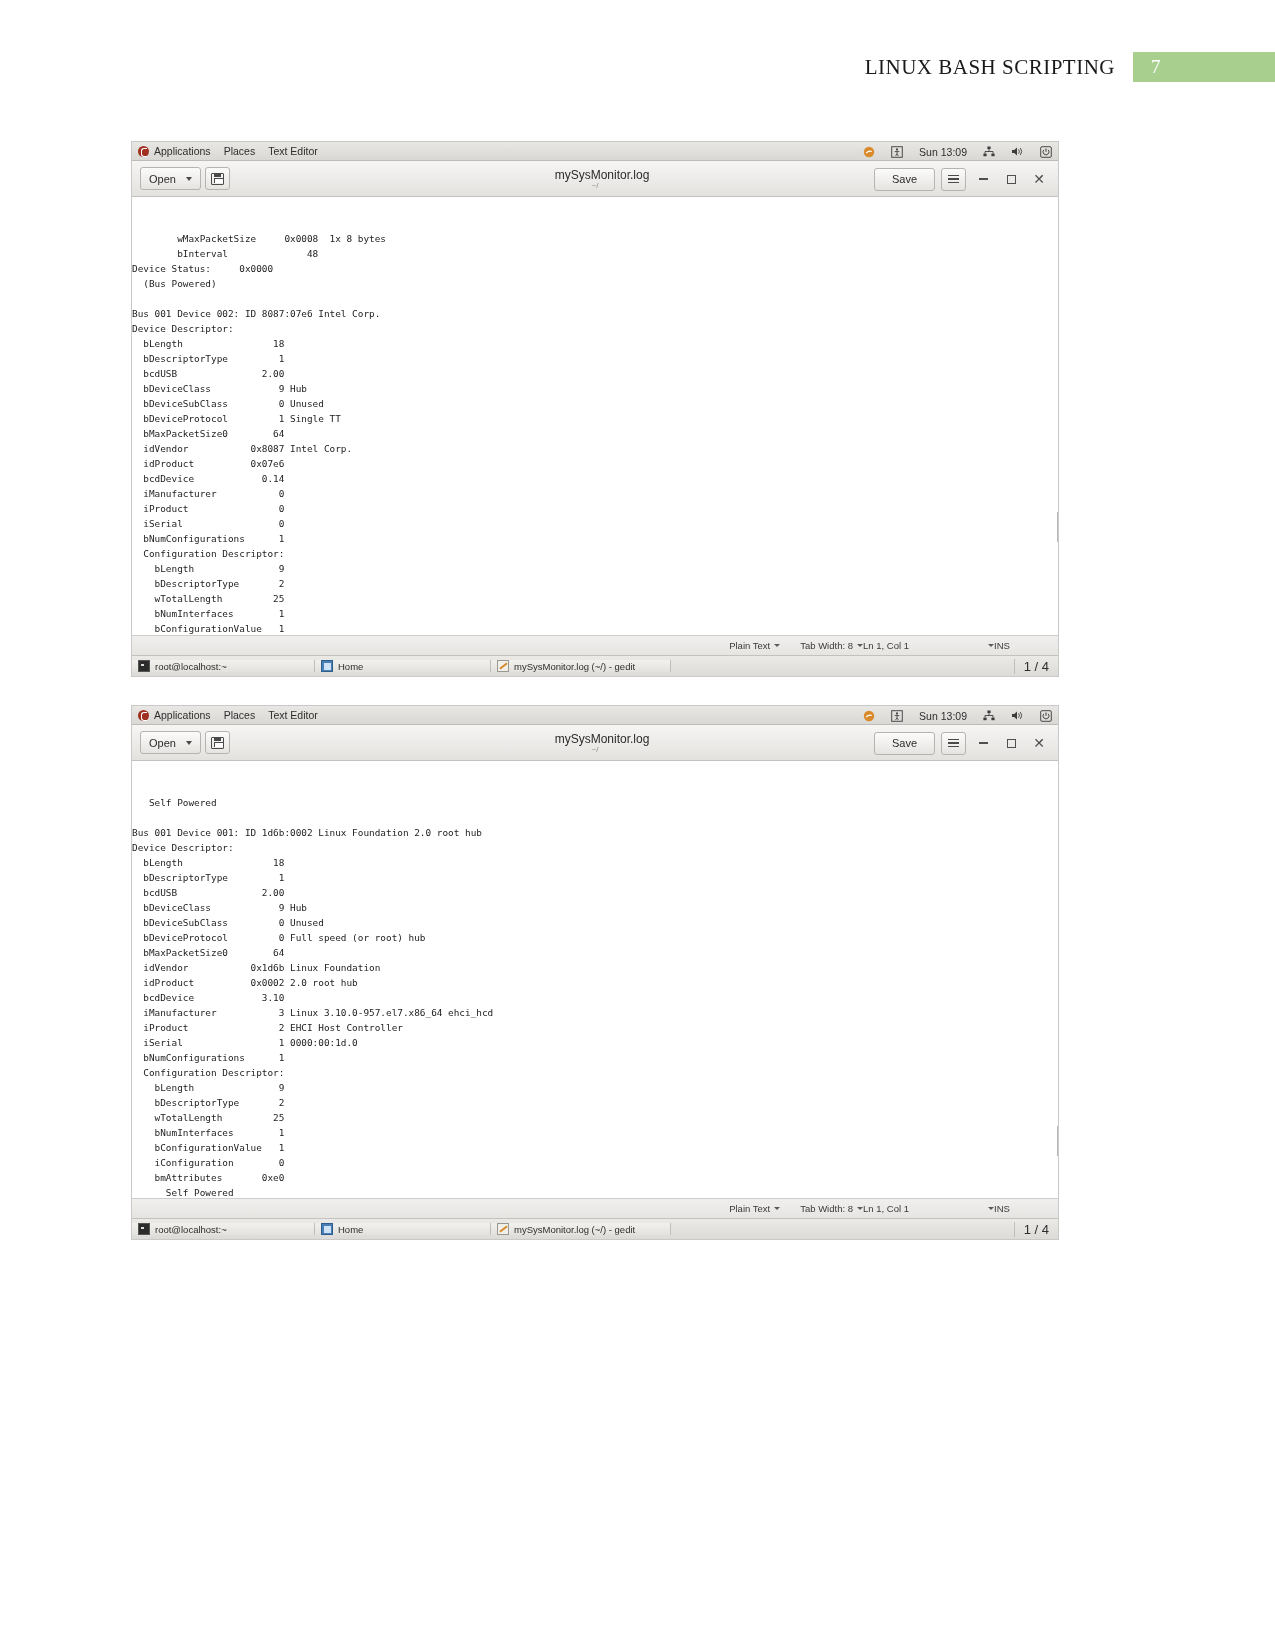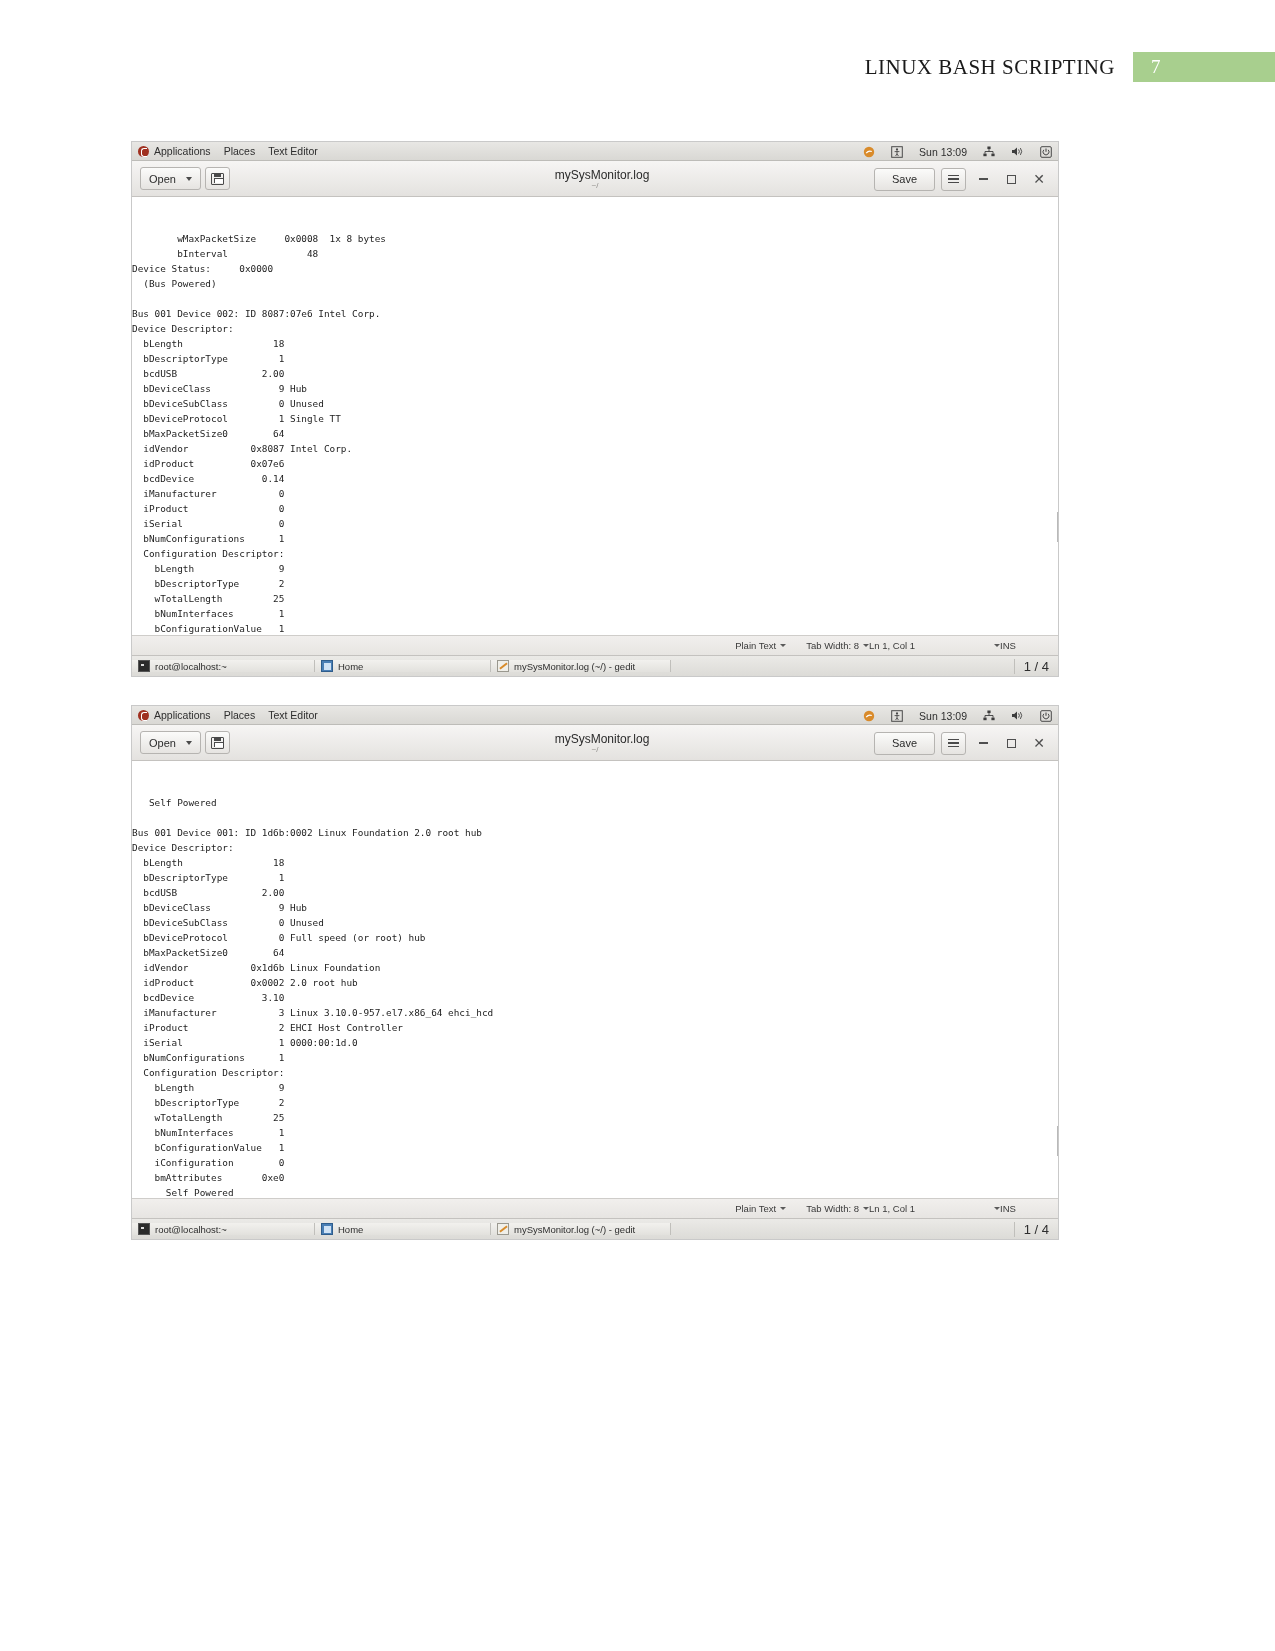--- a/index.html
+++ b/index.html
@@ -179,21 +179,21 @@
   }
 
   
   .statusbar {
     height: 20px;
     background: linear-gradient(to bottom, #f1efed, #e7e5e2);
     border-top: 1px solid #cfcdca;
     display: flex; align-items: center; justify-content: flex-end;
     font-size: 9.5px;
     color: #3a3a3a;
-    padding-right: 6px;
+    padding-right: 12px;
     gap: 0px;
   }
   .sb-item { display:inline-flex; align-items:center; gap:4px; white-space:nowrap; }
   .sb-sep { width: 20px; }
   .sb-caret {
     width: 0; height: 0;
     border-left: 3px solid transparent;
     border-right: 3px solid transparent;
     border-top: 3.5px solid #5a5a5a;
     display:inline-block;

